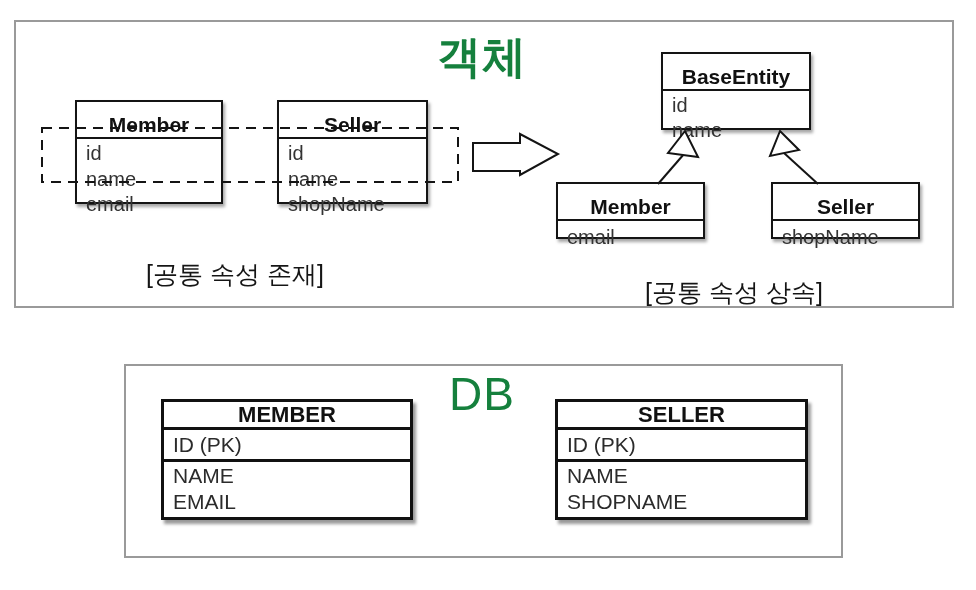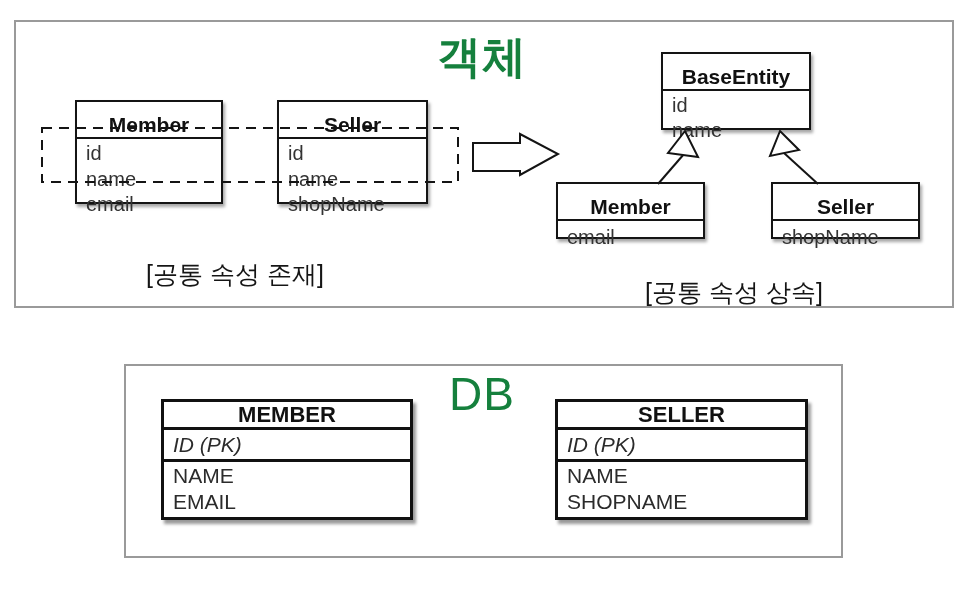--- a/index.html
+++ b/index.html
@@ -44,21 +44,21 @@
   .dbtable{
     position:absolute;background:#fff;border:3px solid #111;
     box-shadow:3px 4px 3px rgba(0,0,0,0.4);box-sizing:border-box;
   }
   .dbtable .hd{
     border-bottom:3px solid #111;font-weight:bold;text-align:center;
     font-size:22px;line-height:25px;color:#111;
   }
   .dbtable .pk{
     border-bottom:3px solid #111;font-size:21px;line-height:29px;
-    padding-left:9px;color:#2b2b2b;font-style:italic;
+    padding-left:9px;color:#2b2b2b;
   }
   .dbtable .col{font-size:21px;line-height:26px;padding-left:9px;color:#2b2b2b;}
   .dbtable .cols{padding-top:1px;}
   #member-table{left:161px;top:399px;width:252px;height:121px;}
   #seller-table{left:555px;top:399px;width:253px;height:121px;}
 
   #diagram-overlay{position:absolute;left:0;top:0;pointer-events:none;}
 </style>
 </head>
 <body>

